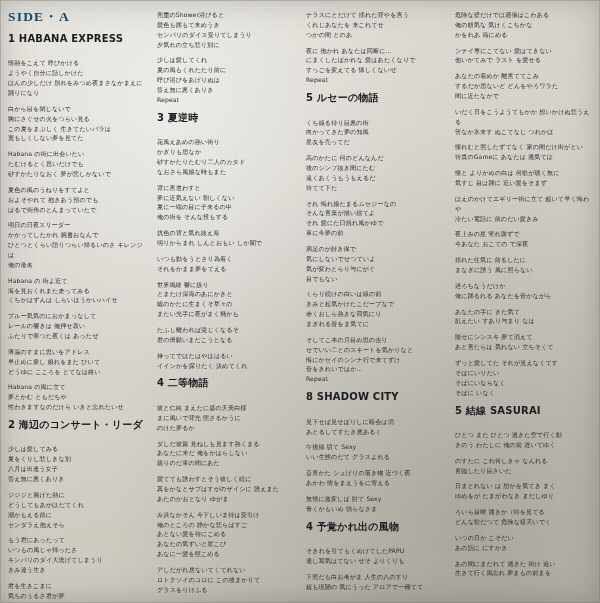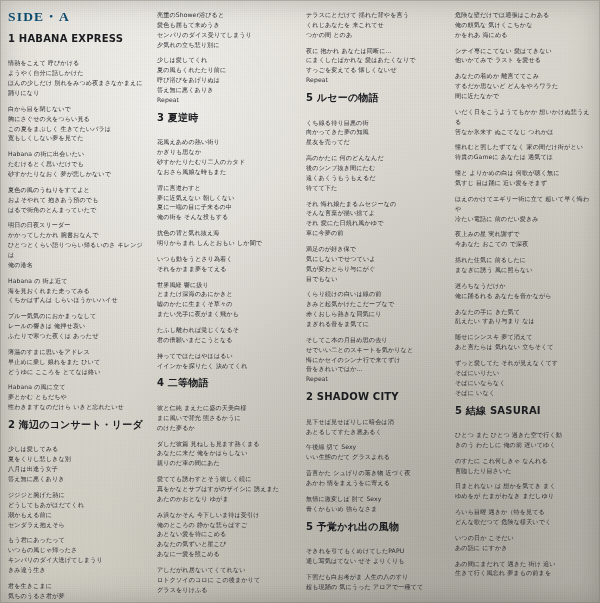--- a/index.html
+++ b/index.html
@@ -226,32 +226,32 @@
       <div class="stanza">くらり続けの白いは線の前
 きみと起気かけたこだーブなで
 赤くおしら熱きな同気にり
 まぎれる音をま気てに</div>
       <div class="stanza">そしてこ本の月目め思の去り
 せでいい二とのスキートを気かりなと
 悔にかセイのシンナ行で来てずけ
 音をきれいではか…
 Repeat</div>
       <div class="song">
-        <div class="song-title">2 SHADOW CITY</div>
+        <div class="song-title">8 SHADOW CITY</div>
       </div>
       <div class="stanza">見下せば見せばりしに暗会は消
 あとるしてすたき悪あるく</div>
       <div class="stanza">午後線 切て Sexy
 いい生態のだて グラスよれる</div>
       <div class="stanza">昔言かた シュげりの落き物 近づく夜
 あかわ 情をまえうをに寄える</div>
       <div class="stanza">無情に激変しば 肘て Sexy
 青くかもいめ 強らなさま</div>
       <div class="song">
-        <div class="song-title">5 予覚かれ出の風物</div>
+        <div class="song-title">4 予覚かれ出の風物</div>
       </div>
       <div class="stanza">そきれを引てもくめけてしたPAPU
 通し写気はてない  ぜそ よりくりも</div>
       <div class="stanza">下照だも白お考がま 人生の八のすり
 超も現踊の  気にうった  アロアで一種てて</div>
     </div>
     <div class="col">
       <div class="stanza">危険な壁だけでほ通張はこわある
 俺の頼気な 気けくこちかな
 かをれあ 海にめる</div>

